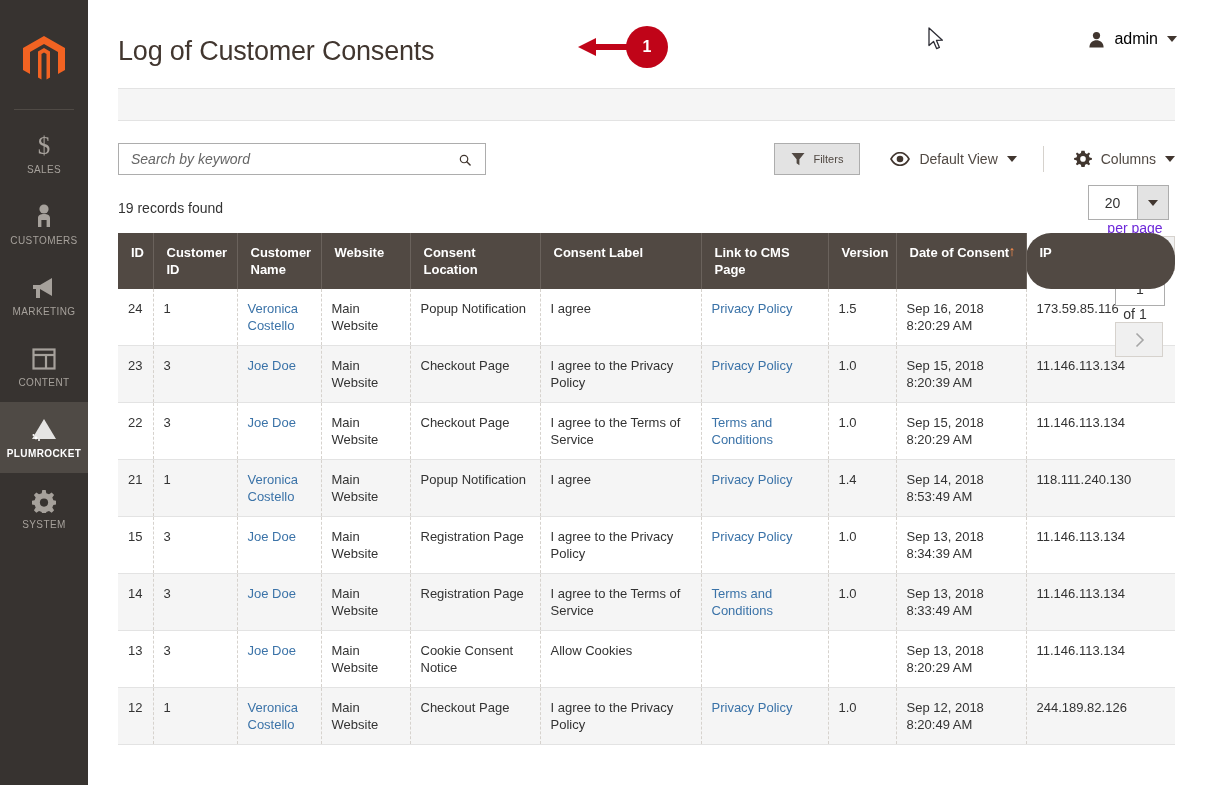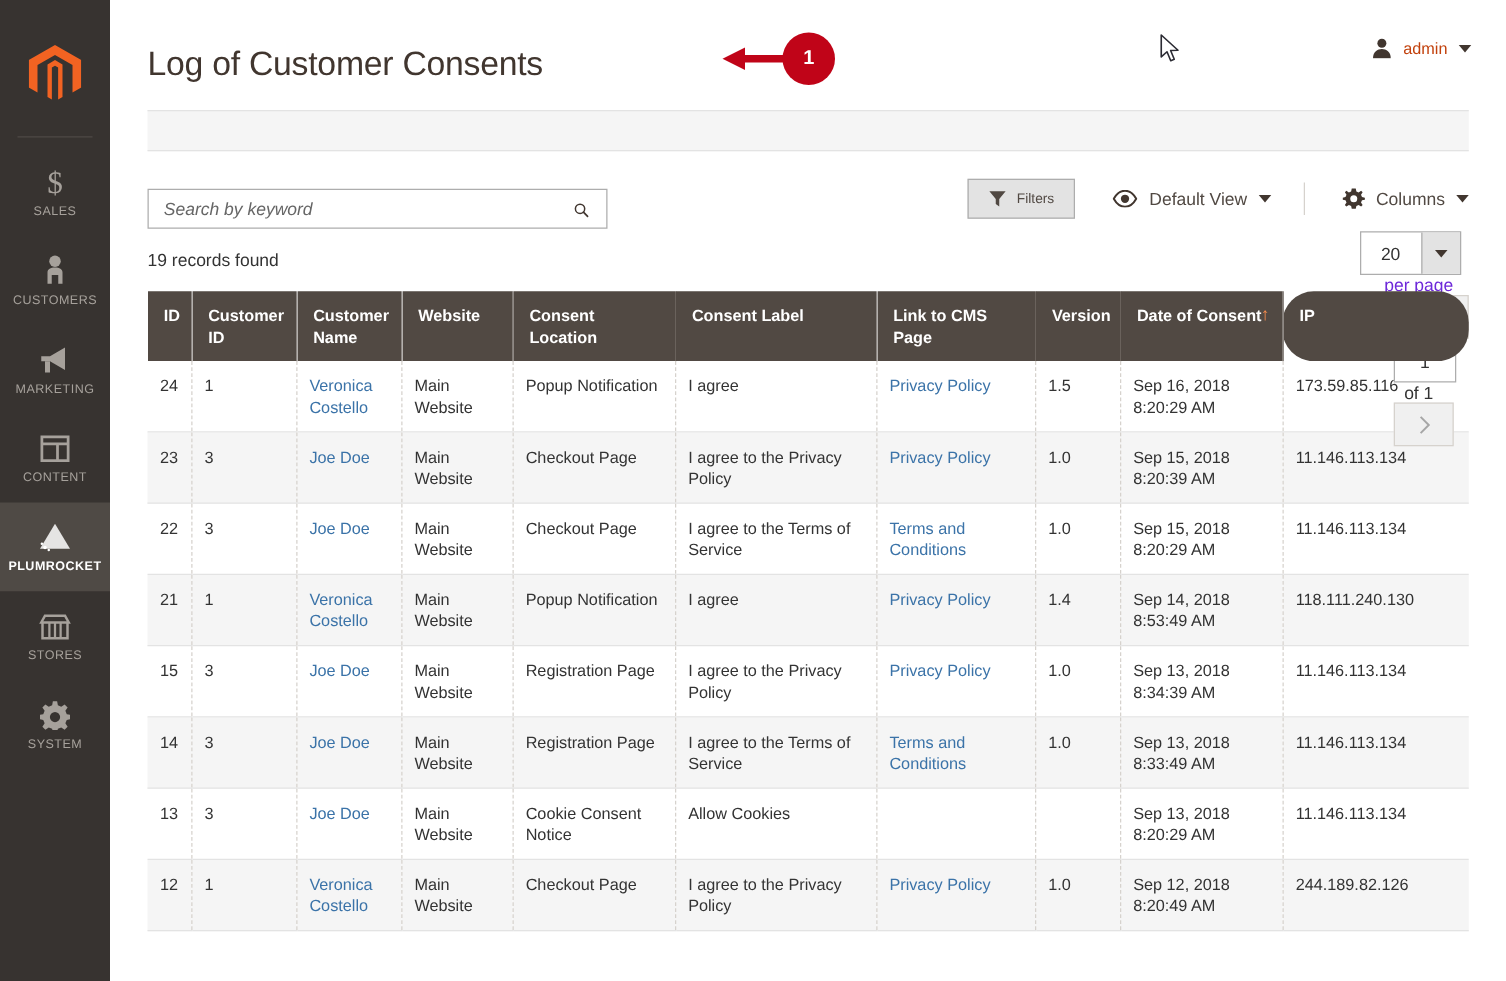--- a/index.html
+++ b/index.html
@@ -70,21 +70,21 @@
     margin: 0;
     line-height: 44px;
     letter-spacing: -0.2px;
   }
   .admin-user {
     position: absolute;
     right: 28px; top: 30px;
     display: flex; align-items: center; gap: 9px;
     cursor: pointer;
   }
-  .admin-user .user-name { font-size: 13px; color: #c2410c; }
+  .admin-user .user-name { font-size: 16px; color: #000000; }
   .caret-down {
     width: 0; height: 0;
     border-left: 5px solid transparent;
     border-right: 5px solid transparent;
     border-top: 6px solid #41362f;
     display: inline-block;
   }
 
   
   .annotation {
@@ -105,21 +105,21 @@
   .message-bar {
     margin: 8px 30px 0 30px;
     height: 33px;
     background: #f5f5f5;
     border-top: 1px solid #e3e3e3;
     border-bottom: 1px solid #e3e3e3;
   }
 
   
   .grid-toolbar {
-    display: flex; align-items: flex-end;
+    display: flex; align-items: flex-start;
     padding: 22px 30px 0 30px;
     position: relative;
     height: 62px;
   }
   .search-box {
     position: relative;
     width: 368px; height: 32px;
     border: 1px solid #adadad;
     background: #fff;
     display: flex; align-items: center;
@@ -310,32 +310,20 @@
         <div class="nav-item active">
           <span class="nav-icon">
             <svg width="28" height="24" viewBox="0 0 28 24">
               <polygon points="14,1 26,21 2,21" fill="#ffffff" opacity="0.85"></polygon>
               <circle cx="6" cy="20" r="1.4" fill="#fff"></circle>
               <circle cx="3.5" cy="17" r="1" fill="#fff"></circle>
               <circle cx="9" cy="22" r="1" fill="#fff"></circle>
             </svg>
           </span>
           <span class="nav-label">PLUMROCKET</span>
-        </div>
-        <div class="nav-item">
-          <span class="nav-icon">
-            <svg width="26" height="22" viewBox="0 0 26 22">
-              <path d="M2 7 L5 1.5 L21 1.5 L24 7 Z" fill="none" stroke="#a6a19b" stroke-width="2"></path>
-              <path d="M3 7 L3 19.5 L23 19.5 L23 7" fill="none" stroke="#a6a19b" stroke-width="2"></path>
-              <line x1="8.5" y1="7" x2="8.5" y2="19.5" stroke="#a6a19b" stroke-width="1.8"></line>
-              <line x1="13" y1="7" x2="13" y2="19.5" stroke="#a6a19b" stroke-width="1.8"></line>
-              <line x1="17.5" y1="7" x2="17.5" y2="19.5" stroke="#a6a19b" stroke-width="1.8"></line>
-            </svg>
-          </span>
-          <span class="nav-label">STORES</span>
         </div>
         <div class="nav-item">
           <span class="nav-icon">
             <svg width="24" height="24" viewBox="0 0 24 24">
               <path d="M10.3 1 L13.7 1 L14.3 4.2 L17 5.3 L19.7 3.5 L22.1 5.9 L20.3 8.6 L21.4 11.3 L24.6 11.9 L24.6 15.3 L21.4 15.9 L20.3 18.6 L22.1 21.3 L19.7 23.7 L17 21.9 L14.3 23 L13.7 26 L10.3 26 L9.7 23 L7 21.9 L4.3 23.7 L1.9 21.3 L3.7 18.6 L2.6 15.9 L-0.6 15.3 L-0.6 11.9 L2.6 11.3 L3.7 8.6 L1.9 5.9 L4.3 3.5 L7 5.3 L9.7 4.2 Z" fill="#a6a19b"></path>
               <circle cx="12" cy="13.6" r="4.1" fill="#373330"></circle>
             </svg>
           </span>
           <span class="nav-label">SYSTEM</span>
         </div>

